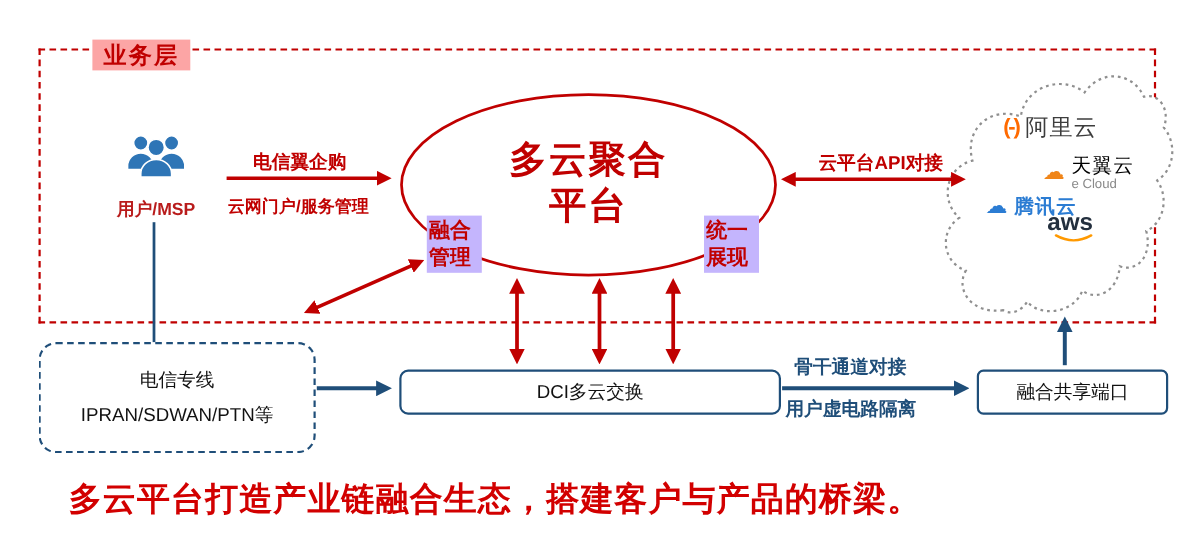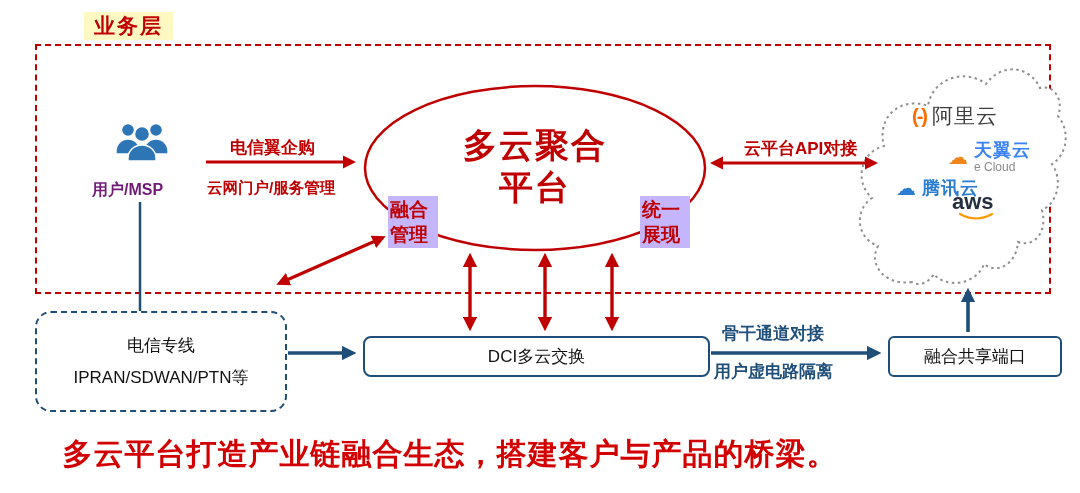--- a/index.html
+++ b/index.html
@@ -10,27 +10,27 @@
   .abs{position:absolute;}
   .lbl{position:absolute;white-space:nowrap;font-weight:bold;}
   .red{color:#C00000;}
   .navy{color:#1F4E79;}
   
   .biz-box{
     left:35px;top:44px;width:1012px;height:246px;
     border:2.2px dashed #C00000;z-index:0;
   }
   .biz-label{
-    left:84px;top:12px;z-index:3;background:#fef9c3;padding:0 10px;
+    left:84px;top:36px;z-index:3;background:#fca5a5;padding:0 10px;
     font-size:21px;font-weight:bold;color:#C00000;letter-spacing:2px;
   }
   svg.layer{position:absolute;left:0;top:0;z-index:1;pointer-events:none;}
   
   .user-wrap{left:110px;top:120px;width:64px;text-align:center;z-index:2;}
-  .user-label{left:92px;top:180px;width:100px;text-align:left;color:#701a75;font-size:16px;}
+  .user-label{left:92px;top:180px;width:100px;text-align:center;color:#b91c1c;font-size:16px;}
   
   .platform-title{
     left:395px;top:124px;width:280px;text-align:center;z-index:2;
     color:#C00000;font-weight:bold;font-size:34px;line-height:42px;letter-spacing:2px;
   }
   .edge-note{
     position:absolute;z-index:2;width:46px;text-align:left;background:#c4b5fd;
     color:#C00000;font-weight:bold;font-size:19px;line-height:25px;padding:1px 2px;
   }
   
@@ -44,21 +44,21 @@
     flex-direction:column;gap:9px;font-size:17px;
   }
   .dci{left:363px;top:336px;width:343px;height:37px;}
   .port{left:888px;top:336px;width:170px;height:37px;border-radius:6px;}
   
   .logo-row{position:absolute;display:flex;align-items:center;gap:6px;z-index:2;}
   .ali-icon{color:#FF6A00;font-weight:bold;font-size:20px;letter-spacing:-2px;}
   .ali-text{color:#3d3d3d;font-size:21px;letter-spacing:1px;}
   .cloud-glyph{font-size:20px;line-height:1;}
   .ty-col{display:flex;flex-direction:column;line-height:1.05;}
-  .ty-main{color:#3b82f6;font-weight:bold;font-size:18px;letter-spacing:1px;}
+  .ty-main{color:#000000;font-weight:normal;font-size:18px;letter-spacing:1px;}
   .ty-sub{color:#8a8a8a;font-size:12px;margin-top:1px;}
   .tc-text{color:#2B7CD3;font-weight:bold;font-size:18px;letter-spacing:1px;}
   .aws-col{position:absolute;display:flex;flex-direction:column;align-items:flex-end;z-index:2;}
   .aws-text{color:#232F3E;font-weight:800;font-size:22px;line-height:20px;}
   .footer{
     left:0;top:434px;width:900px;text-align:center;z-index:2;
     color:#D20000;font-weight:800;font-size:30px;letter-spacing:1px;
   }
 </style>
 </head>

